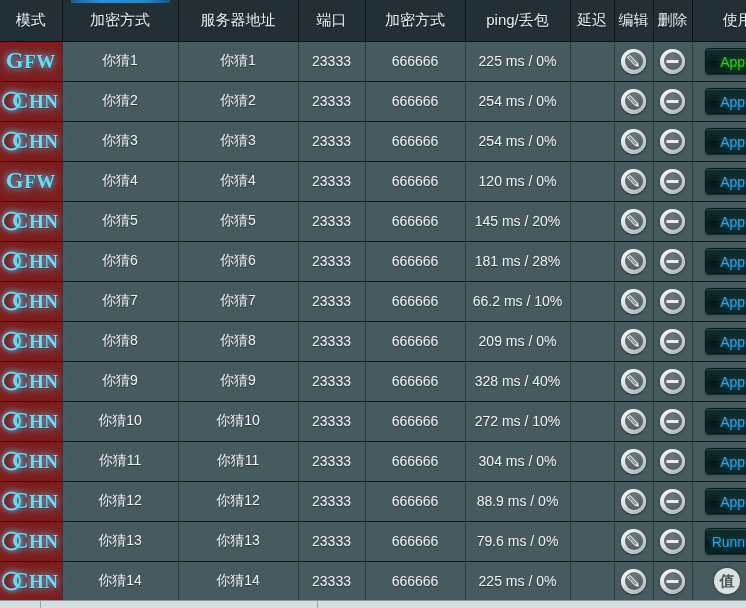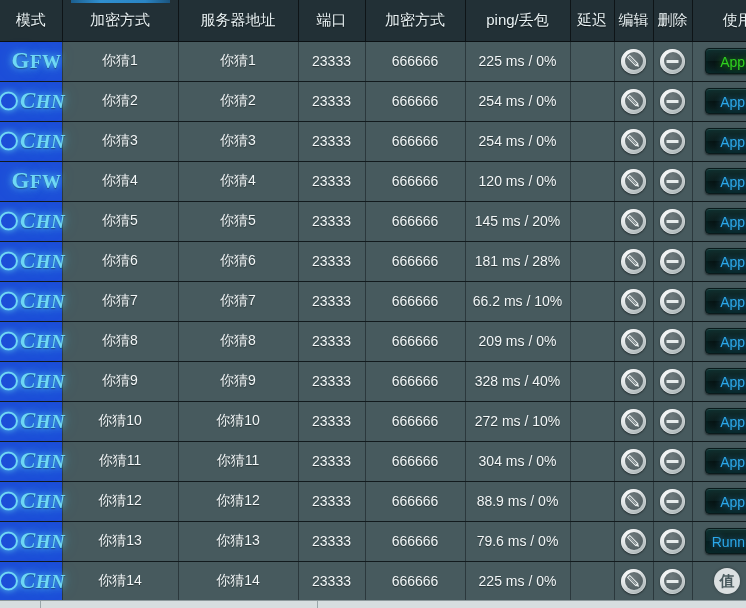--- a/index.html
+++ b/index.html
@@ -65,21 +65,21 @@
     border-top: 1px solid #52666a;
     color: #f2f7f8;
     font-size: 14px;
     text-align: center;
     vertical-align: middle;
     padding: 0;
     text-shadow: 0 1px 1px rgba(0,0,0,.45);
     white-space: nowrap;
   }
   tbody td:last-child { border-right: none; }
-  tbody td.col-mode   { background: #1d4ed8; text-align: right; }
+  tbody td.col-mode   { background: #7f1d1d; }
   tbody td.col-delay  { background: #475a5e; }
 
   
   .mode-badge {
     display: inline-block;
     font-family: "Liberation Serif", "DejaVu Serif", serif;
     font-size: 19px;
     font-weight: bold;
     letter-spacing: .5px;
     color: #6fd8f5;
@@ -92,21 +92,21 @@
   .mode-badge.chn .ring {
     position: absolute;
     left: -1px; top: 50%;
     transform: translateY(-50%);
     width: 19px; height: 19px;
     border: 2.4px solid #6fd8f5;
     border-radius: 50%;
     box-shadow: 0 0 7px rgba(90,205,240,.9);
     pointer-events: none;
   }
-  .mode-badge.chn { padding-left: 20px; font-style: italic; }
+  .mode-badge.chn { padding-left: 9px; }
 
   
   .icon-btn {
     display: inline-block;
     width: 25px; height: 25px;
     border-radius: 50%;
     background: radial-gradient(circle at 35% 28%, #ffffff 0%, #dfe4e5 42%, #a9b3b5 78%, #7e8a8d 100%);
     box-shadow: 0 1px 2px rgba(0,0,0,.55), inset 0 0 0 1px rgba(255,255,255,.35);
     position: relative;
     cursor: pointer;

